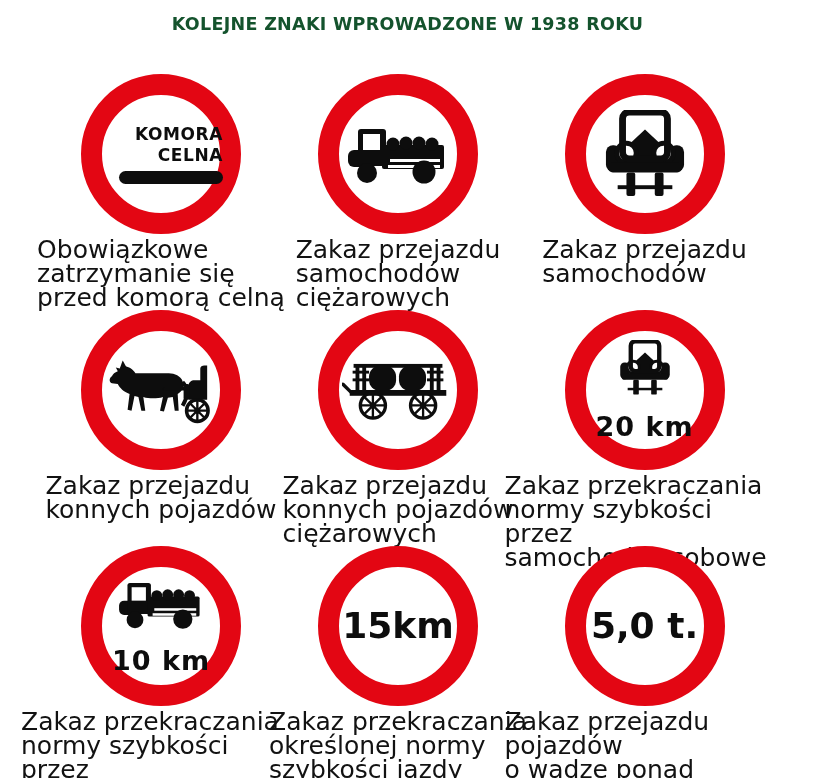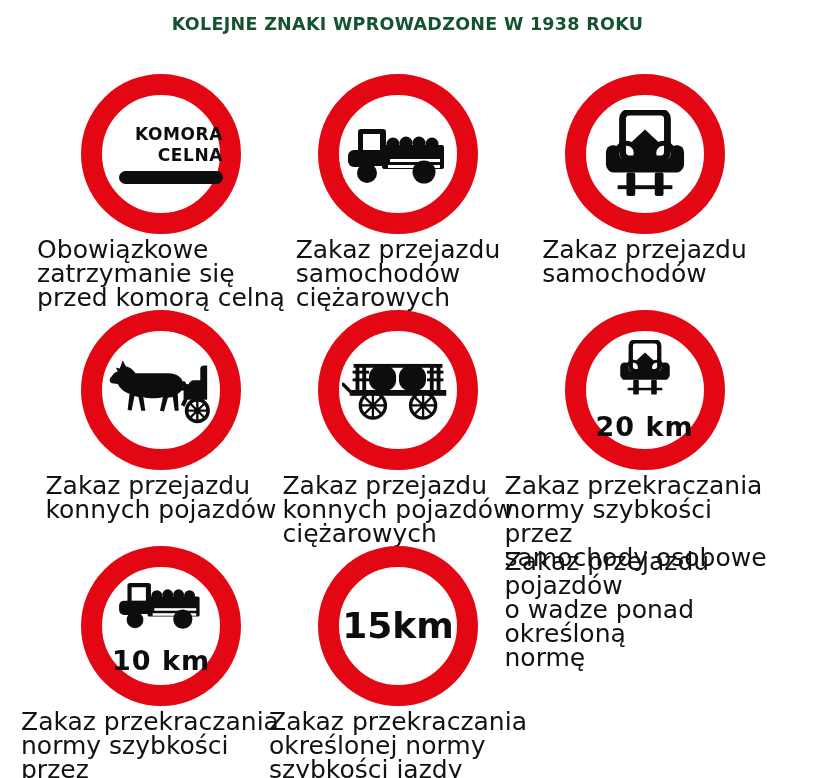--- a/index.html
+++ b/index.html
@@ -238,18 +238,21 @@
   <figure class="sign-cell">
     <div class="ring">
       <div class="big-label">15km</div>
     </div>
     <figcaption class="caption">Zakaz przekraczania
 określonej normy
 szybkości jazdy</figcaption>
   </figure>
 
   <figure class="sign-cell">
+    <div class="ring">
+      <div class="big-label">5,0 t.</div>
+    </div>
     <figcaption class="caption">Zakaz przejazdu pojazdów
 o wadze ponad określoną
 normę</figcaption>
   </figure>
 
 </div>
 
 </body></html>

